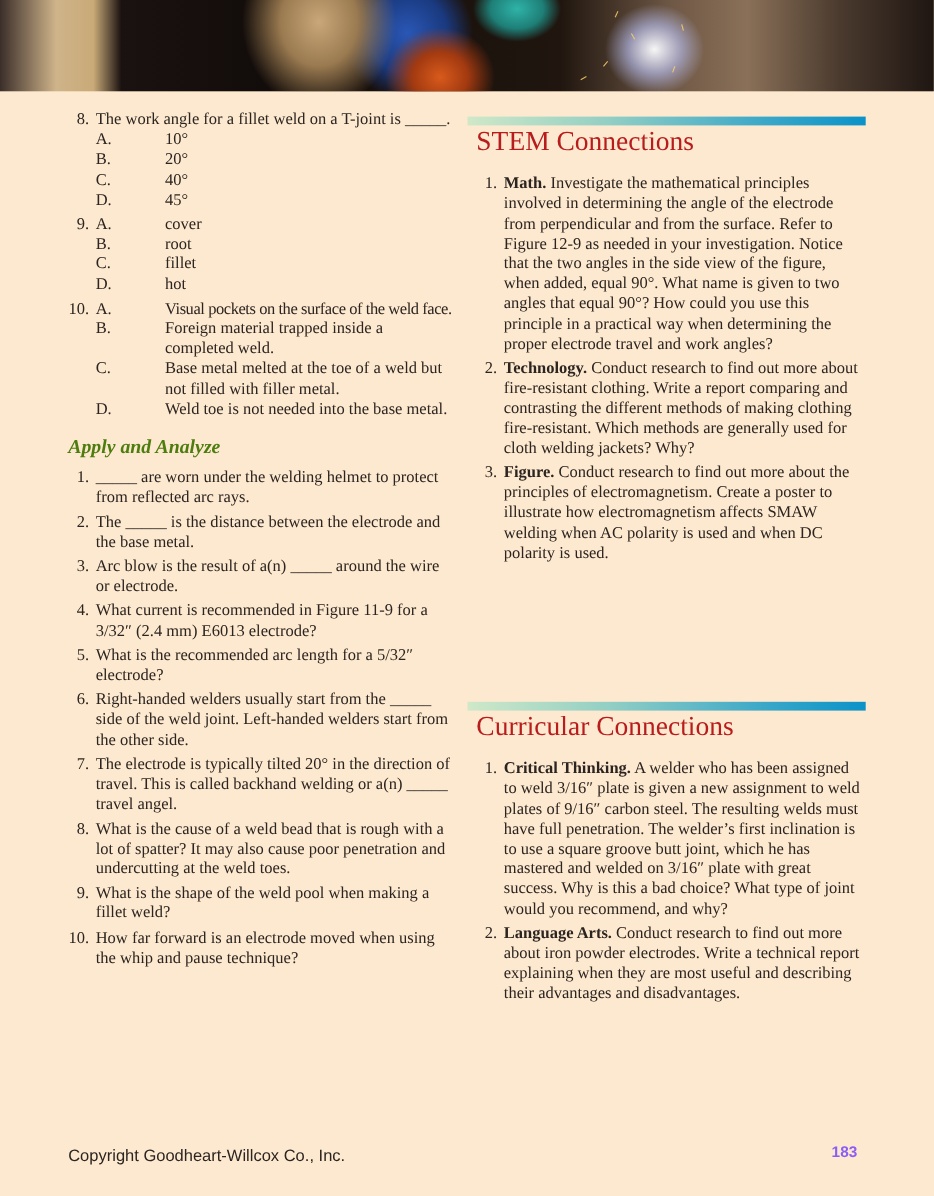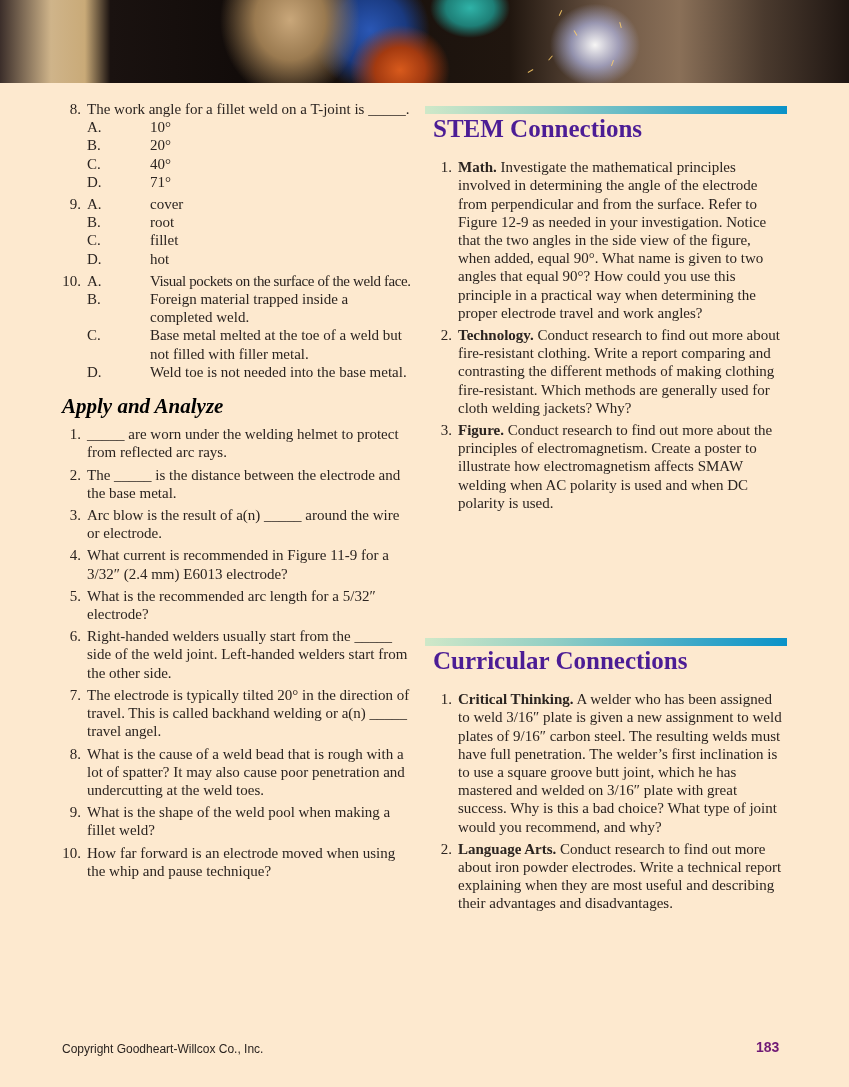--- a/index.html
+++ b/index.html
@@ -26,41 +26,41 @@
   .col-left { left: 62px; width: 350px; }
   .col-right { left: 425px; width: 362px; }
   .fs { font-size: 15px; line-height: 18.2px; }
   .q { display: flex; margin-bottom: 4px; }
   .qnum { width: 25px; text-align: right; padding-right: 6px; flex-shrink: 0; }
   .qbody { flex: 1; }
   .opt { display: flex; }
   .optl { width: 26px; flex-shrink: 0; }
   .opt .t { flex: 1; margin-left: 37px; }
   .section-heading-italic {
-    font-style: italic; font-weight: bold; font-size: 21px;
-    color: #000000; margin: 16px 0 10px 0;
+    font-style: italic; font-weight: bold; font-size: 18px;
+    color: #4d7c0f; margin: 16px 0 10px 0;
   }
   .bar {
     height: 8px; width: 362px;
     background: linear-gradient(90deg, #cfe8c8 0%, #93cfc4 35%, #3aa7c8 75%, #0a92c8 100%);
   }
   .stem-heading {
-    font-weight: bold; font-size: 25px; color: #4c1d95;
+    font-weight: normal; font-size: 25px; color: #b91c1c;
     margin: 6px 0 20px 8px;
   }
   .sitem { display: flex; margin-bottom: 4px; }
   .sitem .qnum { width: 33px; }
   .lead { font-weight: bold; margin-top: 16px; }
   .footer-left {
     position: absolute; left: 62px; top: 1042px;
-    font-family: "Liberation Sans", sans-serif; font-size: 12px; color: #2b2420;
+    font-family: "Liberation Sans", sans-serif; font-size: 15px; color: #2b2420;
   }
   .footer-right {
     position: absolute; left: 756px; top: 1039px;
-    font-family: "Liberation Sans", sans-serif; font-size: 14px; font-weight: bold; color: #701a75;
+    font-family: "Liberation Sans", sans-serif; font-size: 14px; font-weight: bold; color: #8b5cf6;
   }
 </style>
 </head>
 <body>
 
 <div class="banner">
   <div class="spark" style="left:560px;top:10px;transform:rotate(25deg)"></div>
   <div class="spark" style="left:575px;top:30px;transform:rotate(-30deg)"></div>
   <div class="spark" style="left:550px;top:55px;transform:rotate(40deg)"></div>
   <div class="spark" style="left:620px;top:22px;transform:rotate(-15deg)"></div>
@@ -83,21 +83,21 @@
         <div class="opt">
             <span class="optl">B.</span>
             <span class="t">20°</span>
           </div>
         <div class="opt">
             <span class="optl">C.</span>
             <span class="t">40°</span>
           </div>
         <div class="opt">
             <span class="optl">D.</span>
-            <span class="t">71°</span>
+            <span class="t">45°</span>
           </div>
       </div>
     </div>
 
     <div class="q">
       <div class="qnum">9.</div>
       <div class="qbody">
         <div class="opt">
             <span class="optl">A.</span>
             <span class="t">cover</span>

